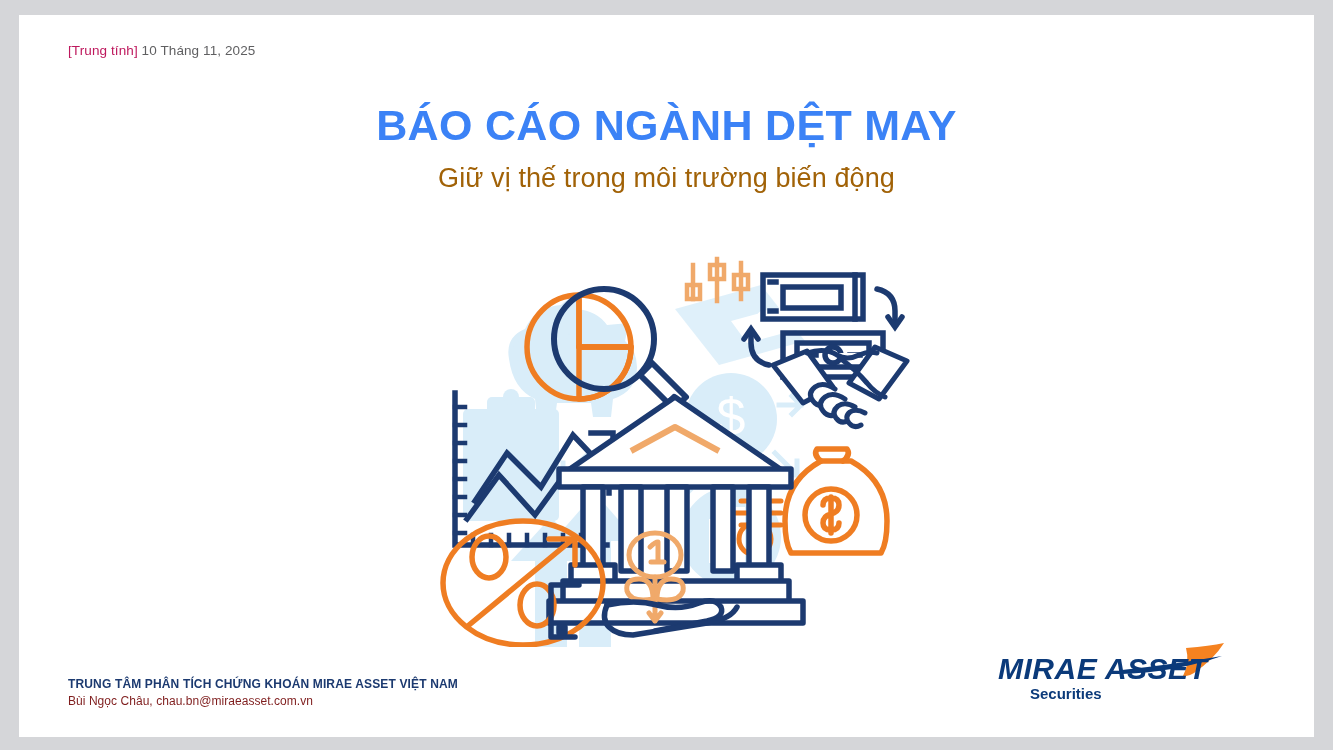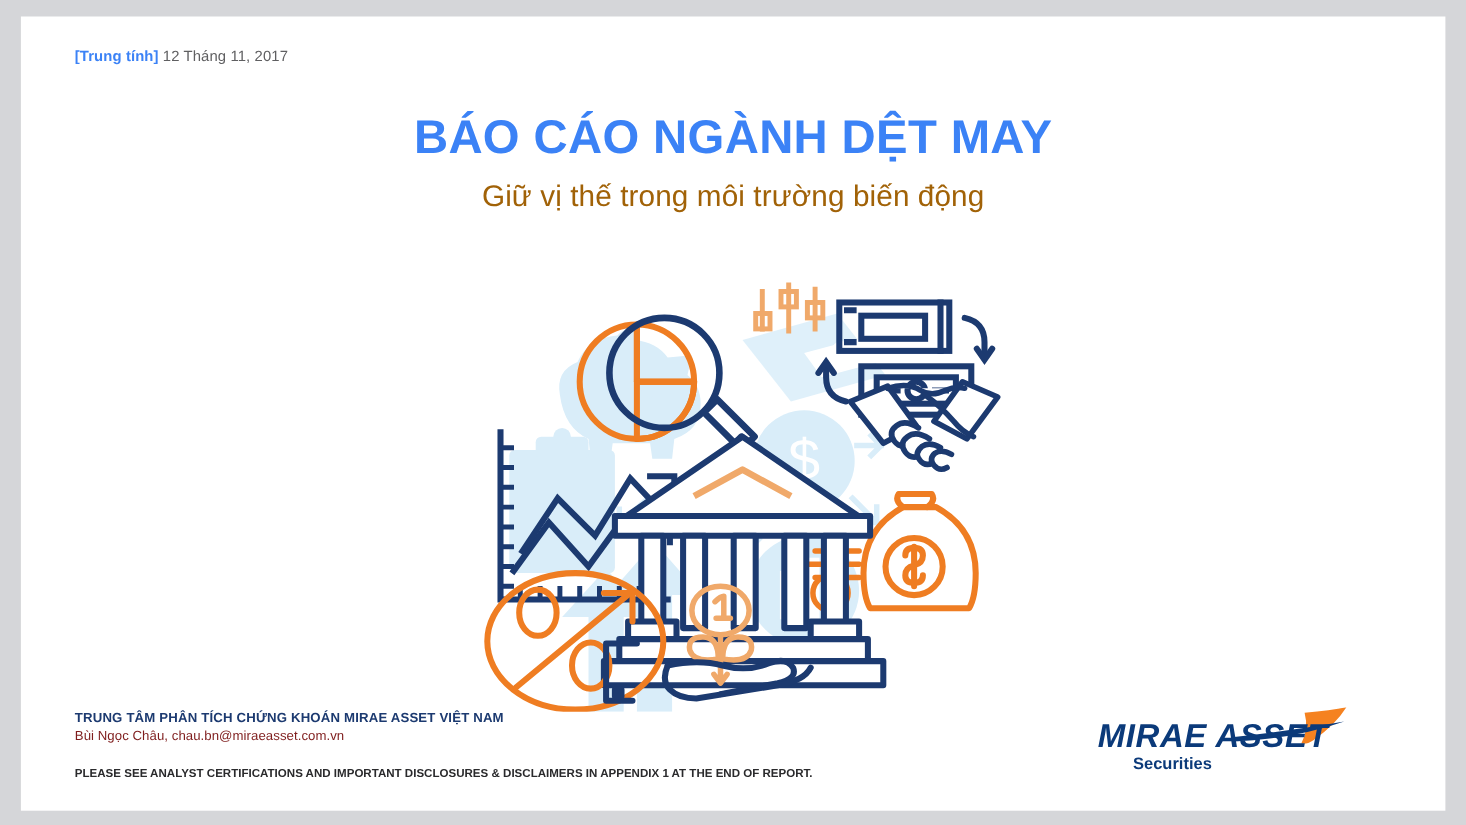--- a/index.html
+++ b/index.html
@@ -34,22 +34,22 @@
   #report-meta {
     position: absolute;
     left: 49px;
     top: 28px;
     font-size: 13.5px;
     letter-spacing: 0.1px;
     color: #555557;
     white-space: nowrap;
   }
   #report-meta .rating {
-    font-weight: bold;
-    color: #3b82f6;
+    font-weight: normal;
+    color: #be185d;
   }
   #report-meta .date {
     color: #5f5f61;
   }
 
   
   #title-block {
     position: absolute;
     left: 0;
     top: 88px;
@@ -127,21 +127,21 @@
   #brand-logo svg { display: block; }
 </style>
 </head>
 <body>
 
 <div id="slide-frame">
   <div id="slide-page">
 
     <div id="report-meta">
       <span class="rating">[Trung tính]</span>
-      <span class="date">12 Tháng 11, 2017</span>
+      <span class="date">10 Tháng 11, 2025</span>
     </div>
 
     <div id="title-block">
       <h1 id="report-title">BÁO CÁO NGÀNH DỆT MAY</h1>
       <h2 id="report-subtitle">Giữ vị thế trong môi trường biến động</h2>
     </div>
 
     <div id="cover-illustration">
       <svg width="520" height="400" viewBox="0 0 520 400" xmlns="http://www.w3.org/2000/svg">
 
@@ -296,21 +296,20 @@
             <path d="M128 380 l6 0 l0 6 l-6 0 z" fill="#1c3a70"></path>
           </g>
         </g>
 
       </svg>
     </div>
 
     <div id="footer-block">
       <div id="research-center">TRUNG TÂM PHÂN TÍCH CHỨNG KHOÁN MIRAE ASSET VIỆT NAM</div>
       <div id="analyst-contact">Bùi Ngọc Châu, chau.bn@miraeasset.com.vn</div>
-      <div id="disclaimer">PLEASE SEE ANALYST CERTIFICATIONS AND IMPORTANT DISCLOSURES &amp; DISCLAIMERS IN APPENDIX 1 AT THE END OF REPORT.</div>
     </div>
 
     <div id="brand-logo">
       <svg width="232" height="62" viewBox="0 0 232 62" xmlns="http://www.w3.org/2000/svg">
 
         <path d="M188 5 q24 -2 38 -5 q-10 16 -30 30 q-6 4 -11 3 q7 -13 3 -28 z" fill="#f58220"></path>
 
         <text x="0" y="36" font-family="Liberation Sans, sans-serif" font-size="30" font-weight="bold" font-style="italic" letter-spacing="0.5" fill="#0b3a7a">MIRAE ASSET</text>
 
         <path d="M124 27 q54 -6 100 -14 q-46 16 -100 18 z" fill="#0b3a7a"></path>

